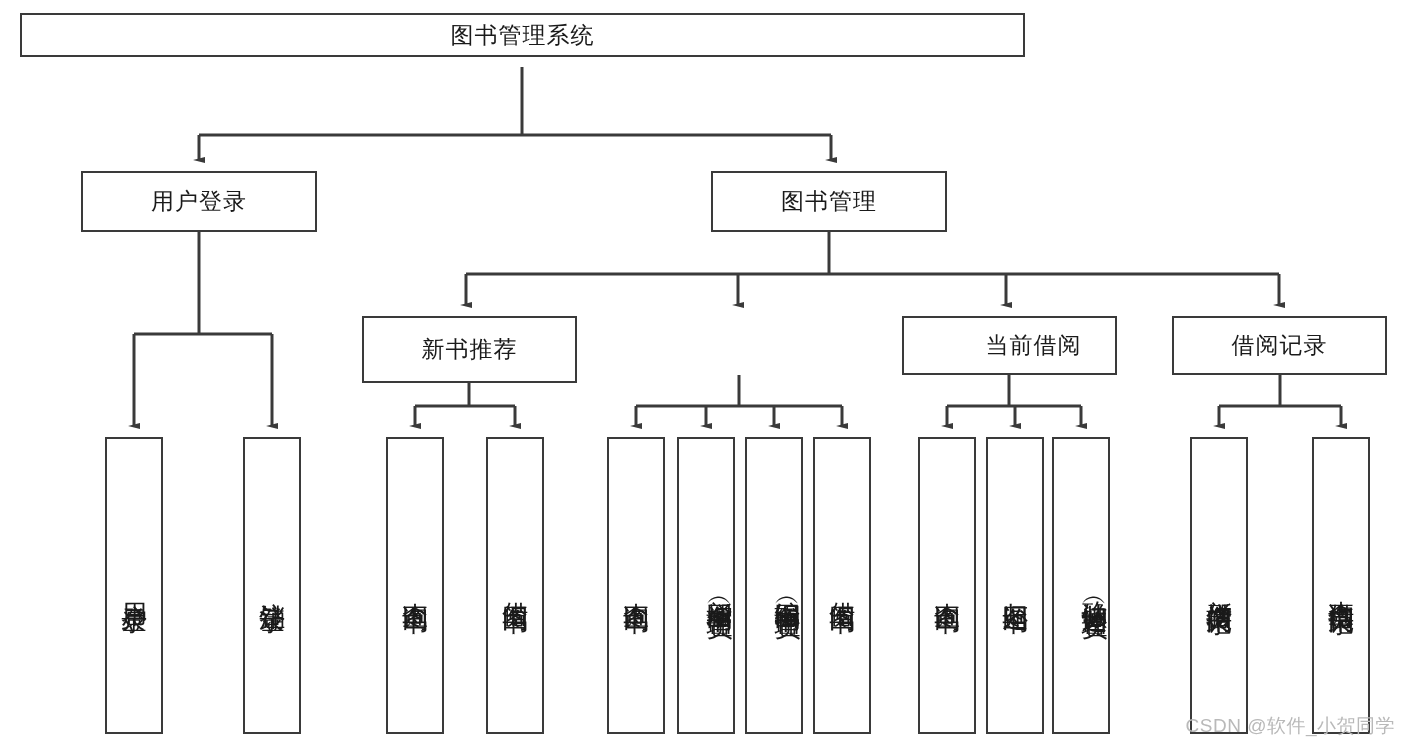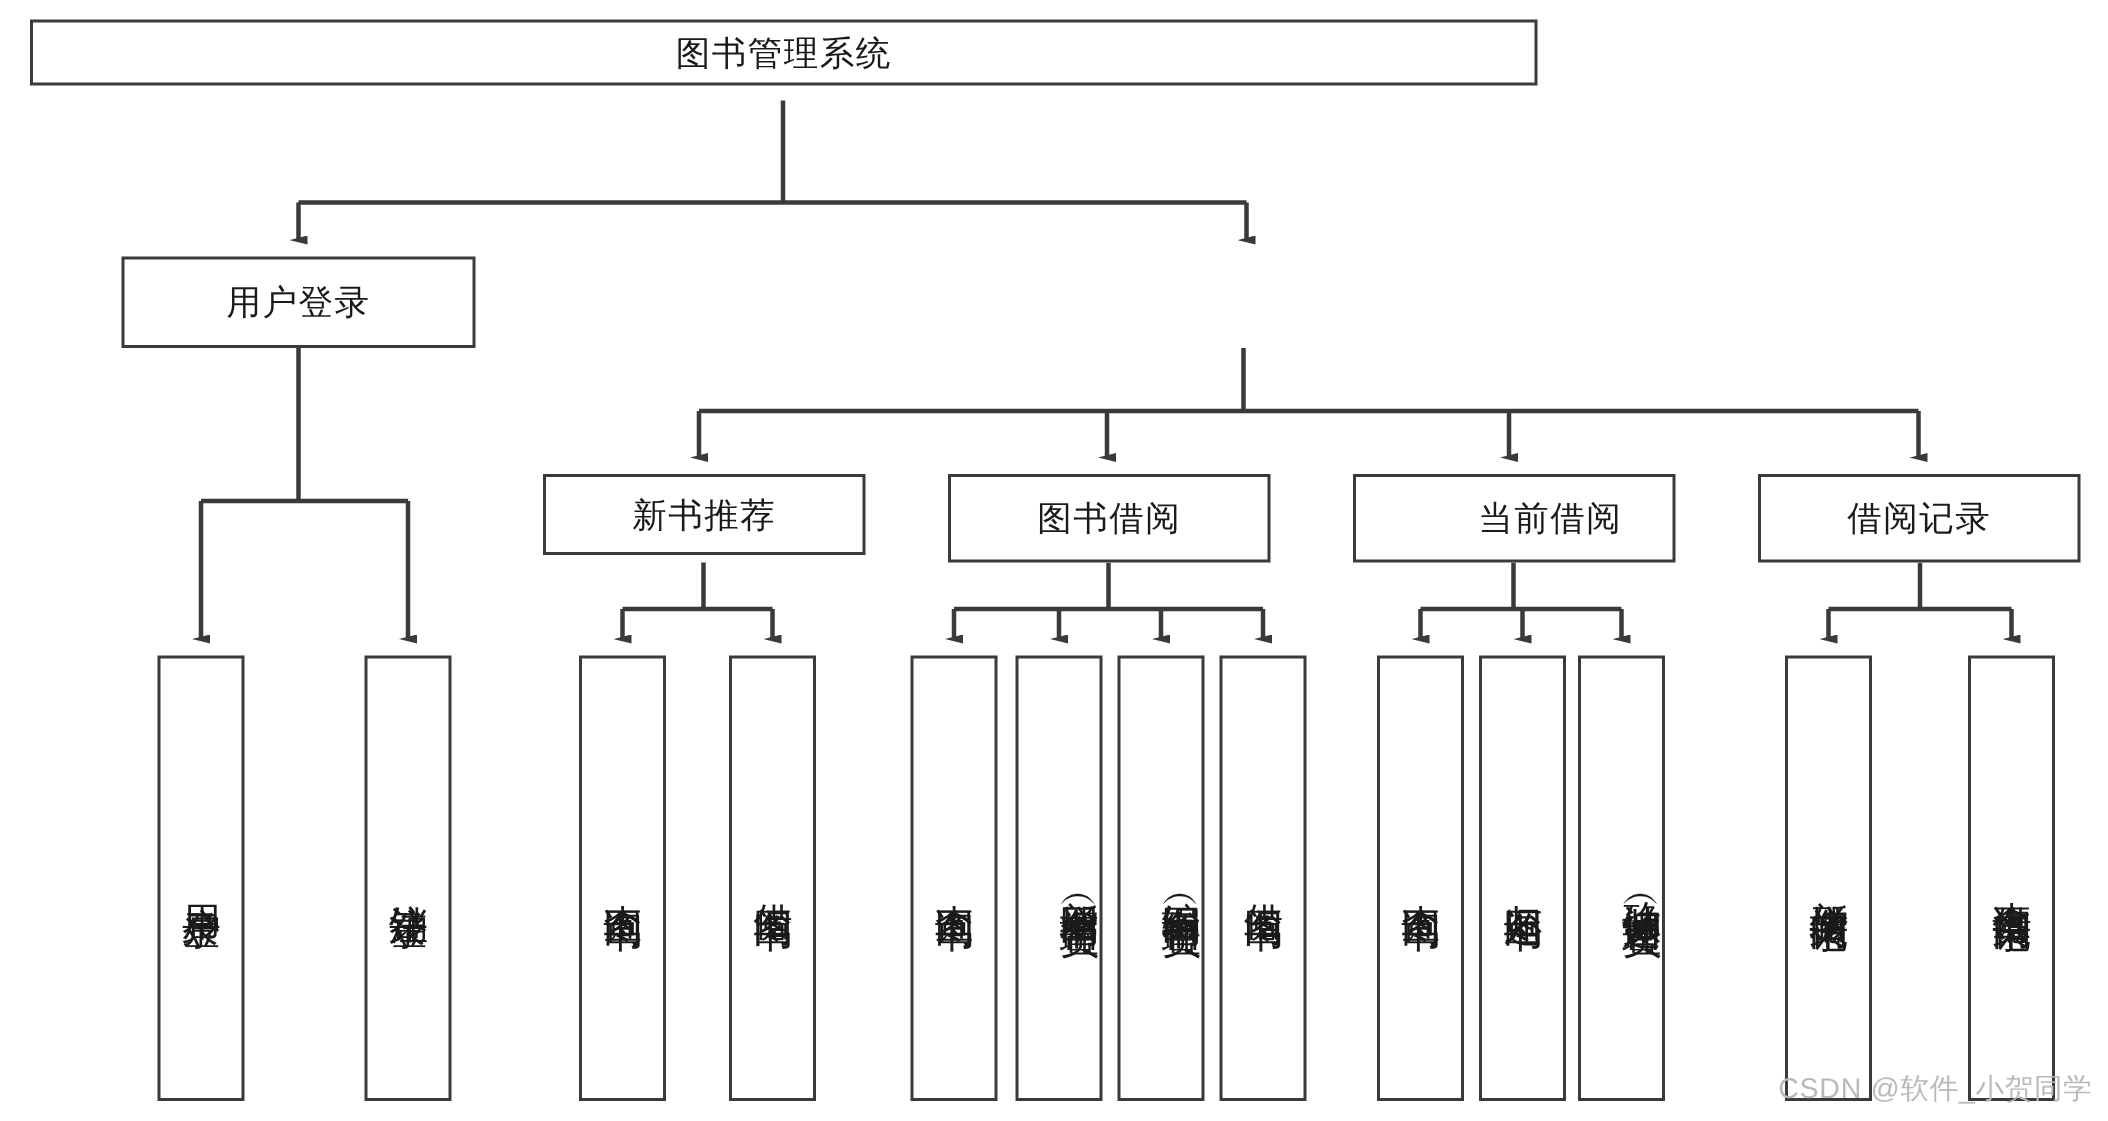--- a/index.html
+++ b/index.html
@@ -116,23 +116,23 @@
       <path d="M1280,375 L1280,406"></path>
       <path d="M1219,406 L1341,406"></path>
       <path d="M1219,406 L1219,426" marker-end="url(#arrowhead)"></path>
       <path d="M1341,406 L1341,426" marker-end="url(#arrowhead)"></path>
     </g>
   </svg>
 
   <div class="node-box node-h" style="left:20px; top:13px; width:1005px; height:44px;">图书管理系统</div>
 
   <div class="node-box node-h" style="left:81px; top:171px; width:236px; height:61px;">用户登录</div>
+  <div class="node-box node-h" style="left:711px; top:171px; width:236px; height:61px;">图书管理</div>
 
-  <div class="node-box node-h" style="left:362px; top:316px; width:215px; height:54px;">新书推荐</div>
-  <div class="node-box node-h" style="left:632px; top:316px; width:215px; height:59px;">图书借阅</div>
+  <div class="node-box node-h" style="left:362px; top:316px; width:215px; height:67px;">新书推荐</div>
   <div class="node-box node-h" style="left:902px; top:316px; width:215px; height:59px;padding-left:48px;">当前借阅</div>
   <div class="node-box node-h" style="left:1172px; top:316px; width:215px; height:59px;">借阅记录</div>
 
   <div class="node-box node-v v-center" style="left:105px; top:437px; width:58px; height:297px;">用户登录</div>
   <div class="node-box node-v v-center" style="left:243px; top:437px; width:58px; height:297px;">注销登录</div>
 
   <div class="node-box node-v v-center" style="left:386px; top:437px; width:58px; height:297px;">查询图书</div>
   <div class="node-box node-v v-center" style="left:486px; top:437px; width:58px; height:297px;">借阅图书</div>
 
   <div class="node-box node-v v-center" style="left:607px; top:437px; width:58px; height:297px;">查询图书</div>

